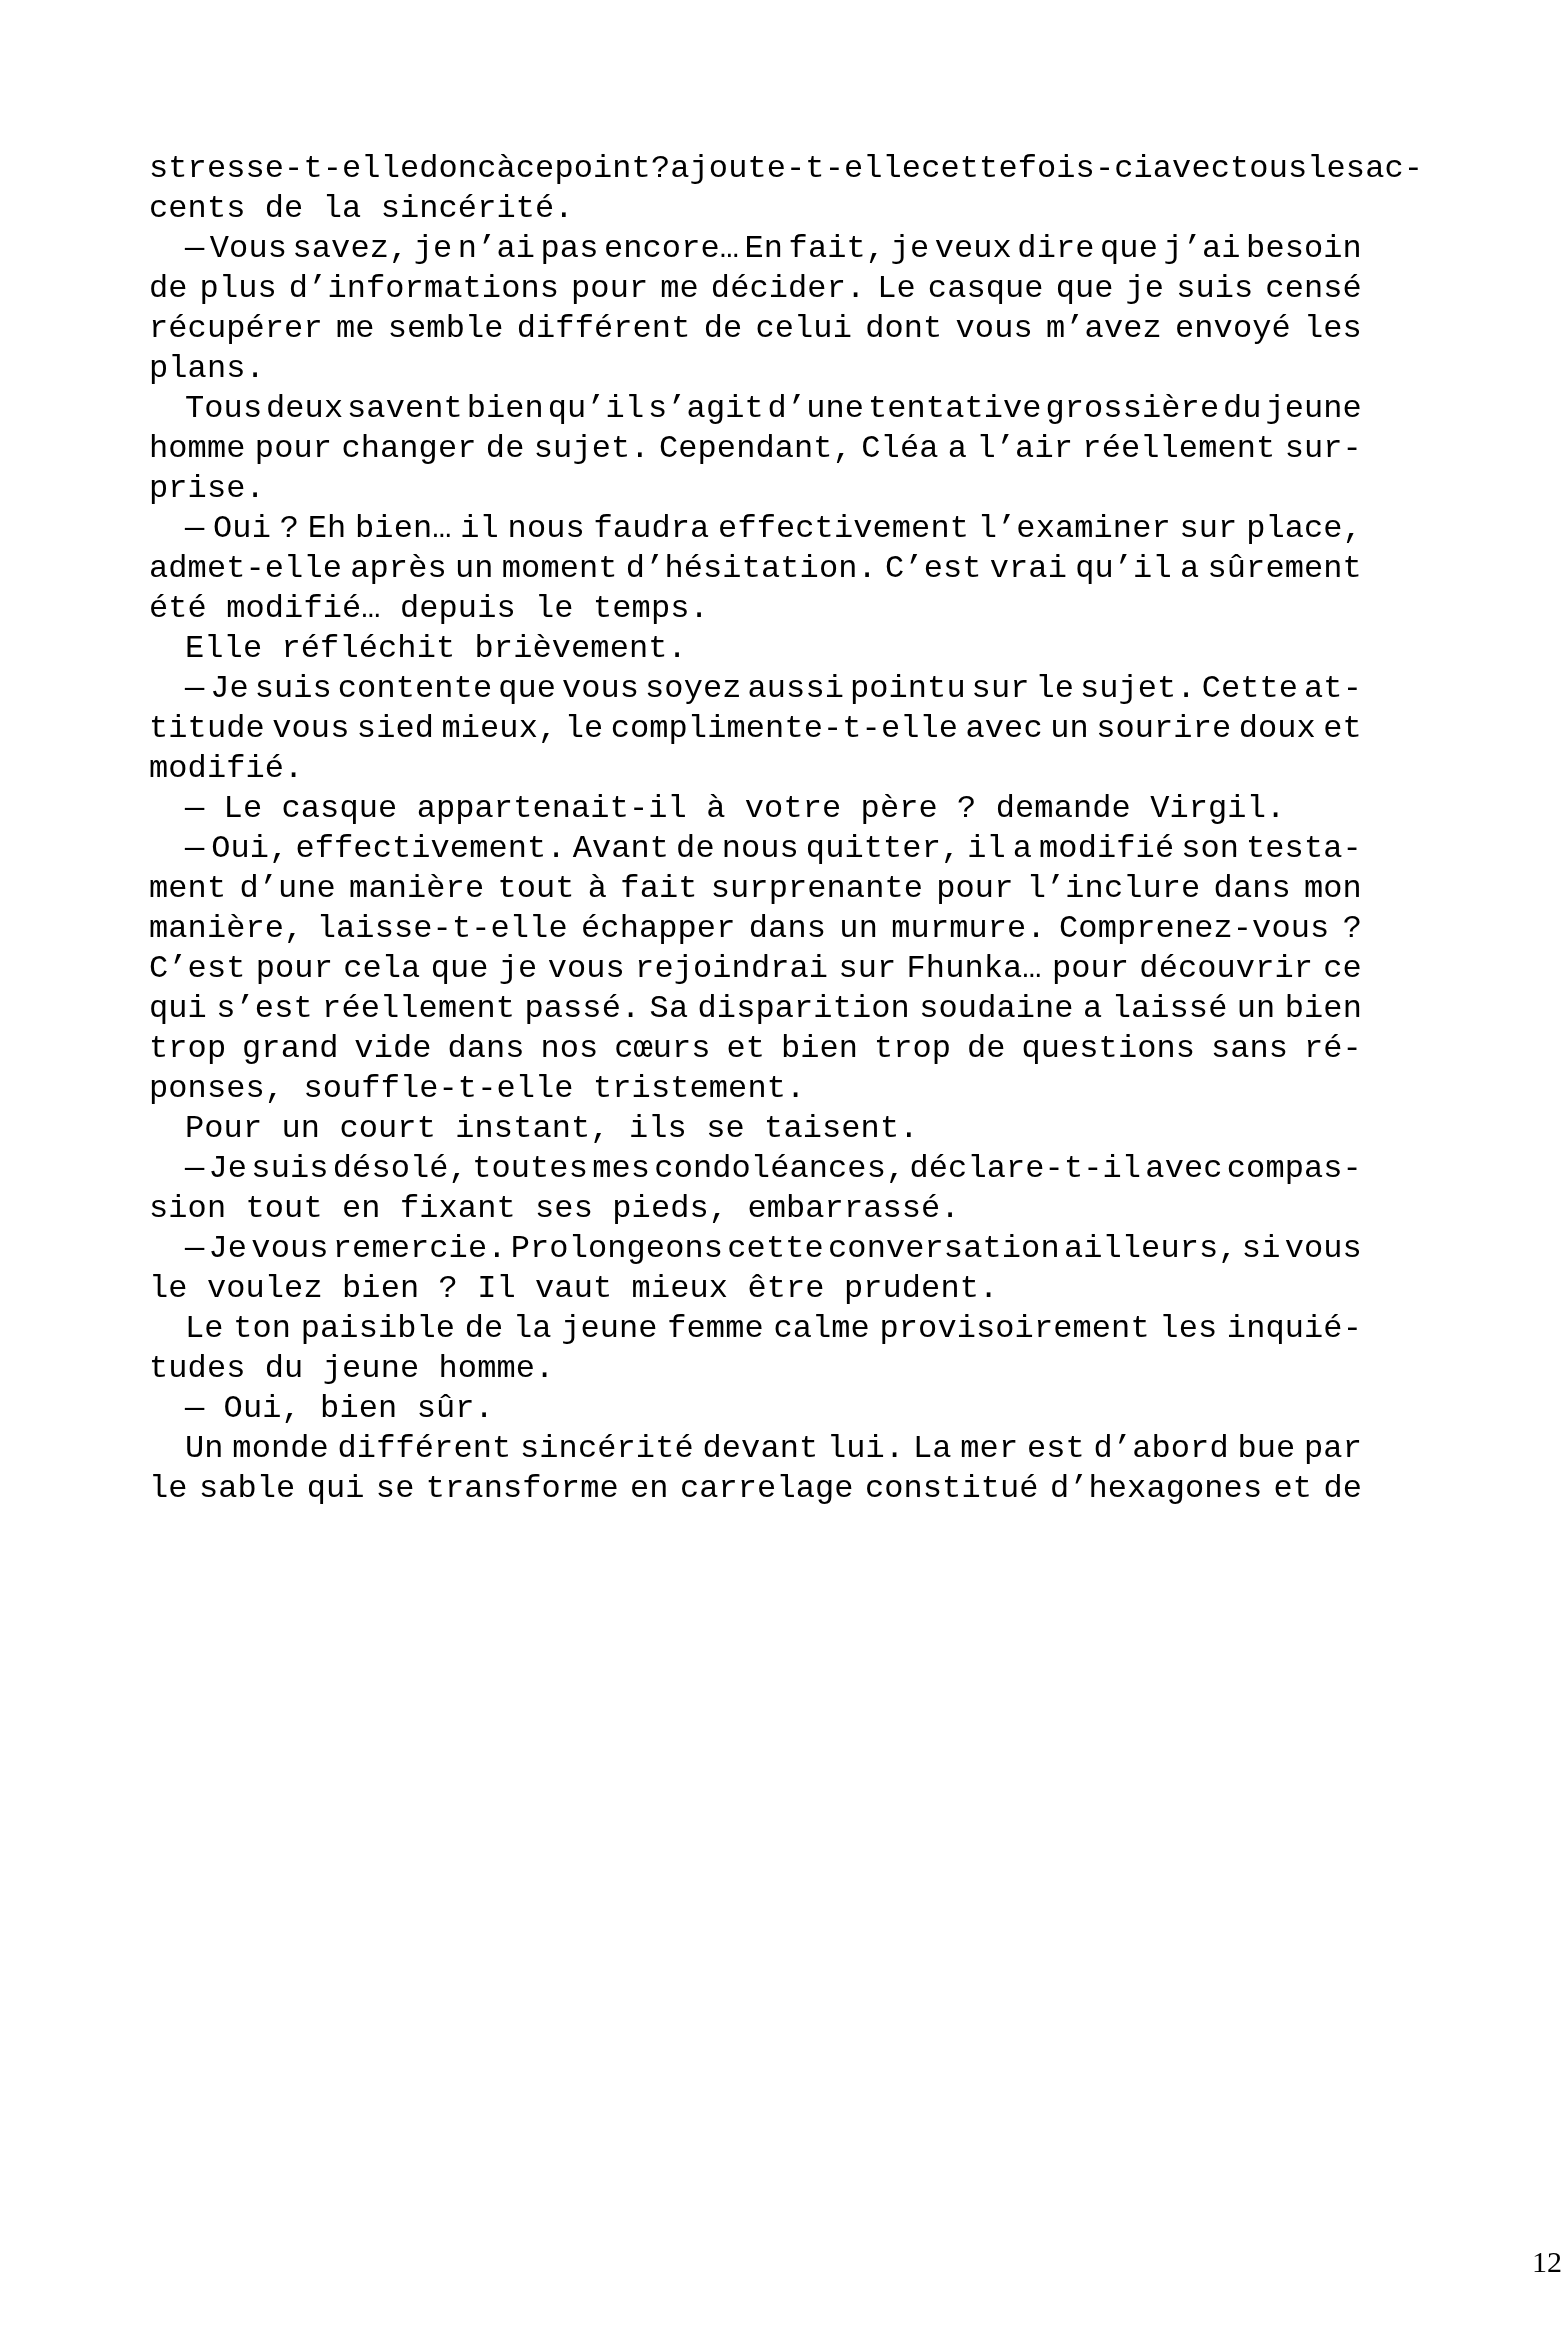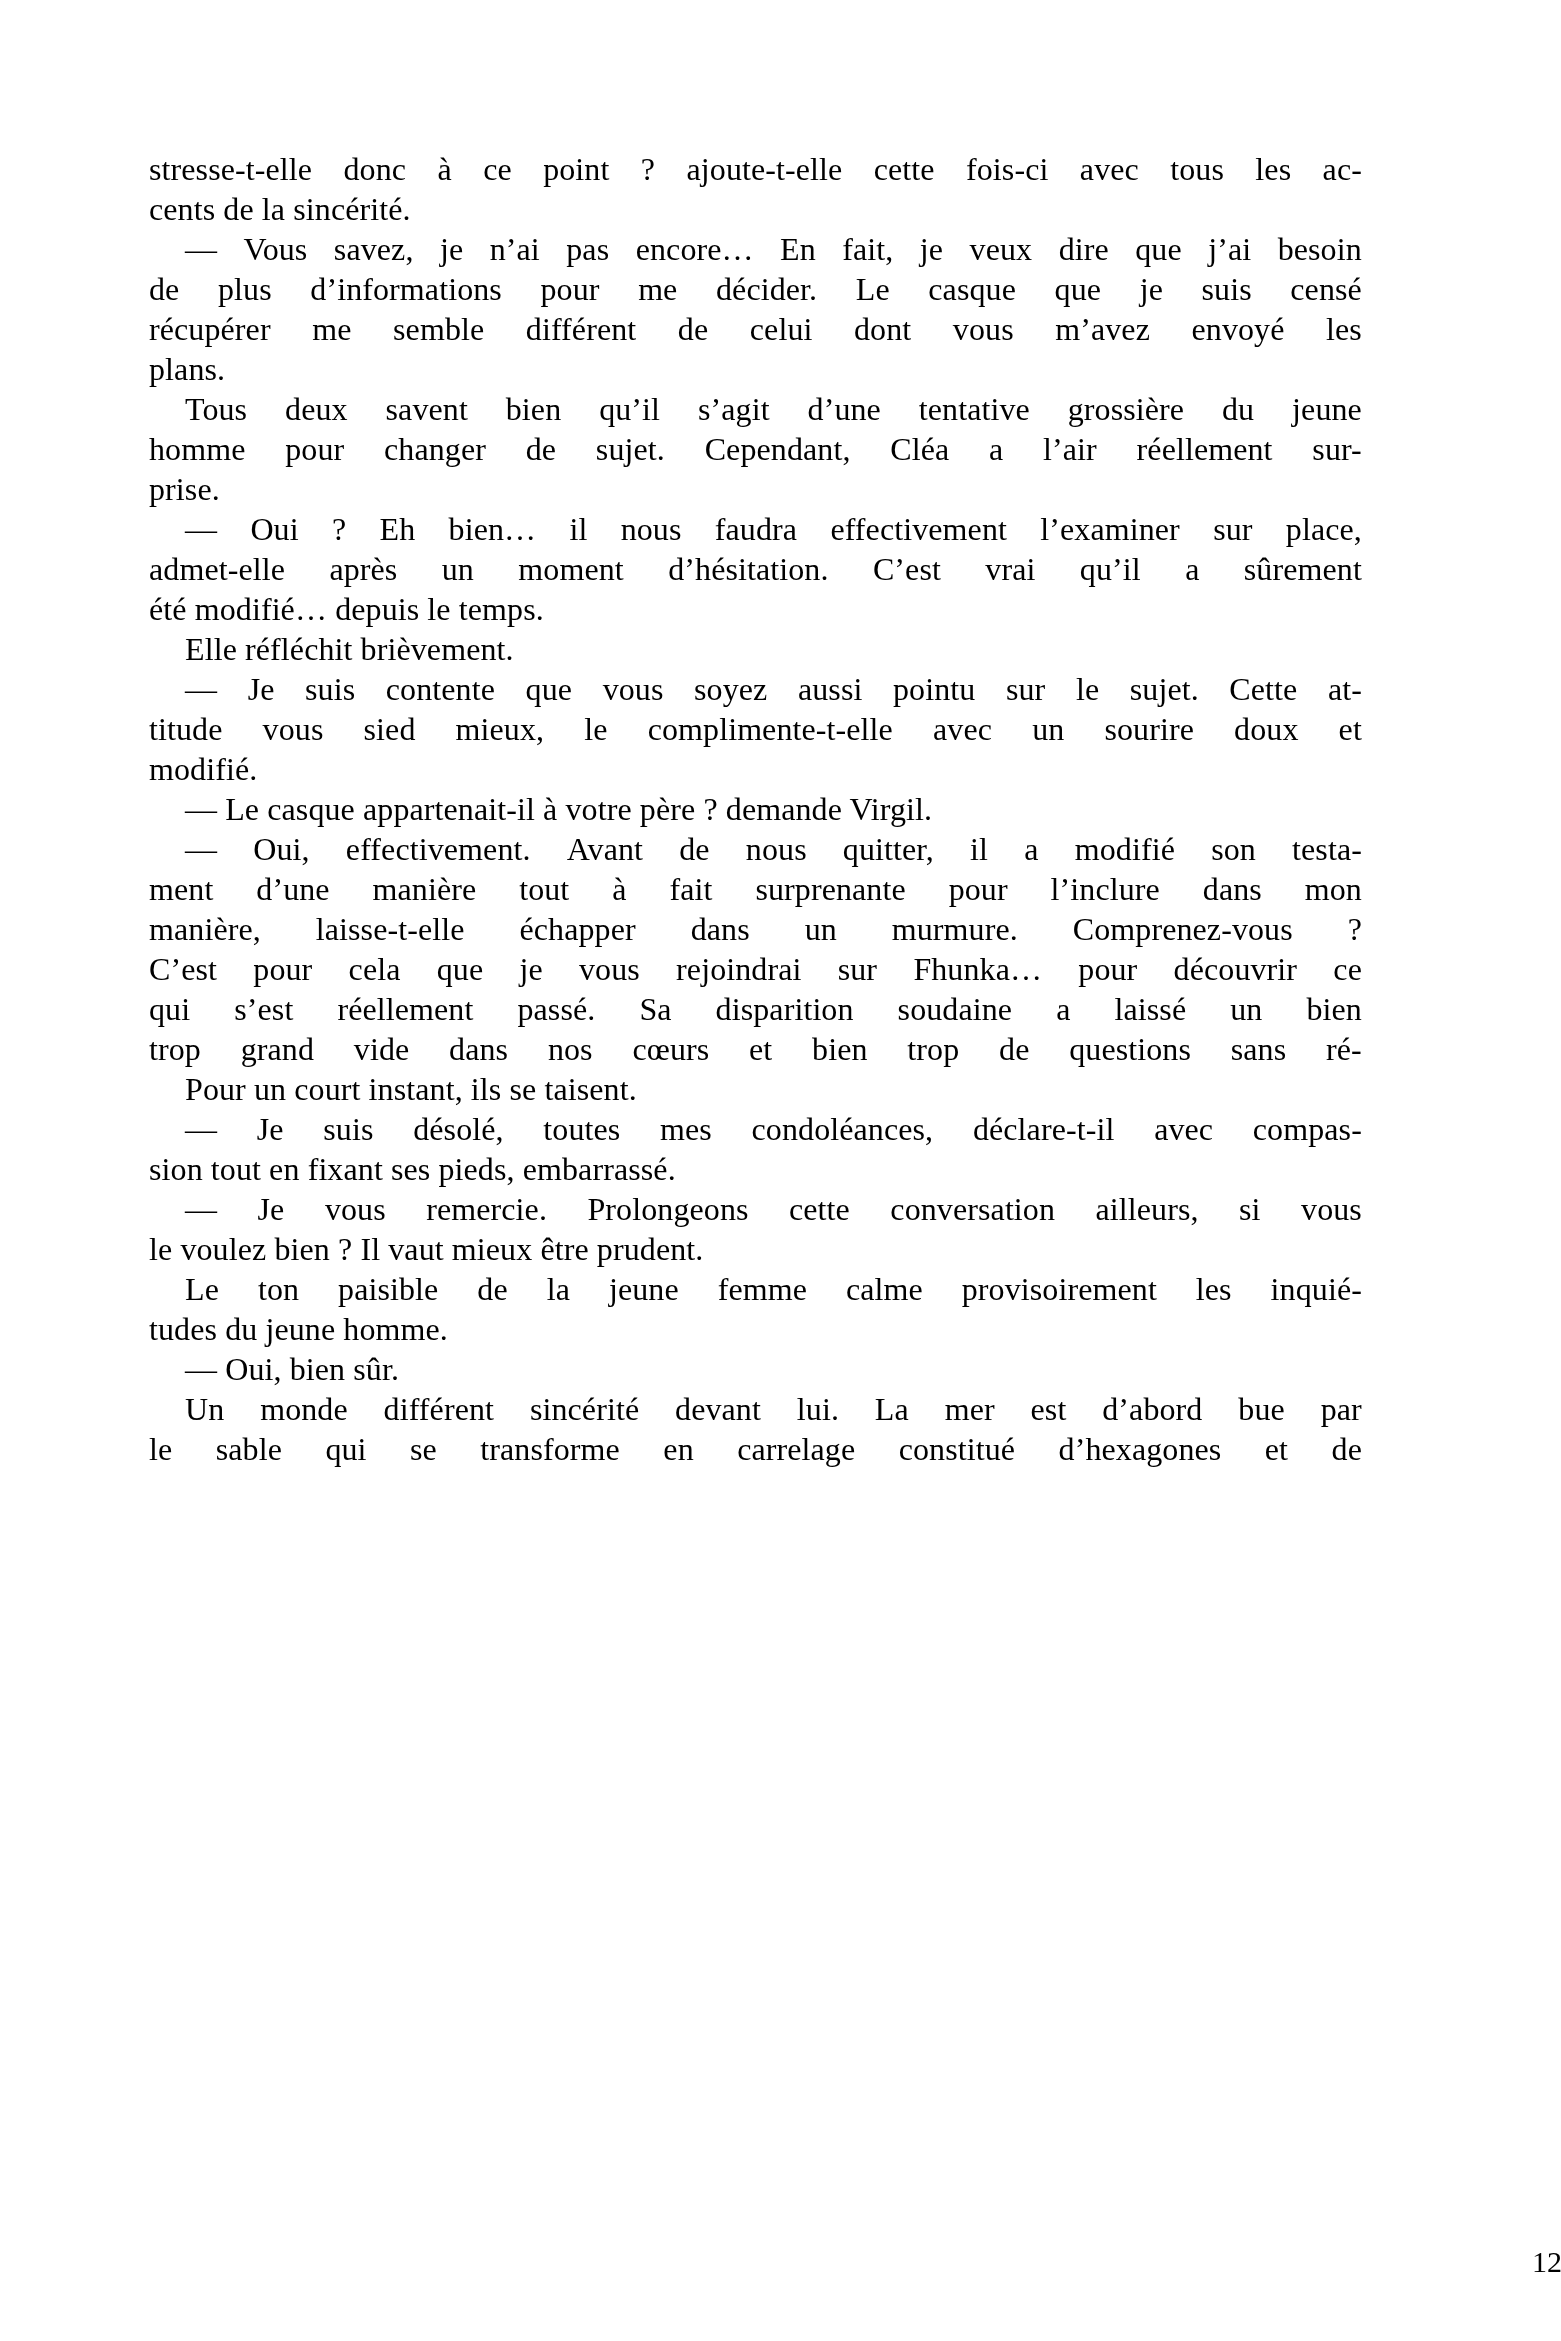--- a/index.html
+++ b/index.html
@@ -22,20 +22,21 @@
     width: 1562px;
     height: 2342px;
     background: #ffffff;
     overflow: hidden;
   }
   .text-block {
     position: absolute;
     left: 149px;
     top: 149px;
     width: 1213px;
+    font-family: Liberation Mono, monospace;
   }
   
   .line {
     display: block;
     font-size: 32px;
     line-height: 40px;
     letter-spacing: 0.1px;
     white-space: nowrap;
     height: 40px;
   }
@@ -288,20 +289,21 @@
         <span>nos</span>
         <span>cœurs</span>
         <span>et</span>
         <span>bien</span>
         <span>trop</span>
         <span>de</span>
         <span>questions</span>
         <span>sans</span>
         <span>ré-</span>
       </div>
+      <div class="line">ponses, souffle-t-elle tristement.</div>
       <div class="line indent">Pour un court instant, ils se taisent.</div>
       <div class="line indent justify">
         <span>—</span>
         <span>Je</span>
         <span>suis</span>
         <span>désolé,</span>
         <span>toutes</span>
         <span>mes</span>
         <span>condoléances,</span>
         <span>déclare-t-il</span>

